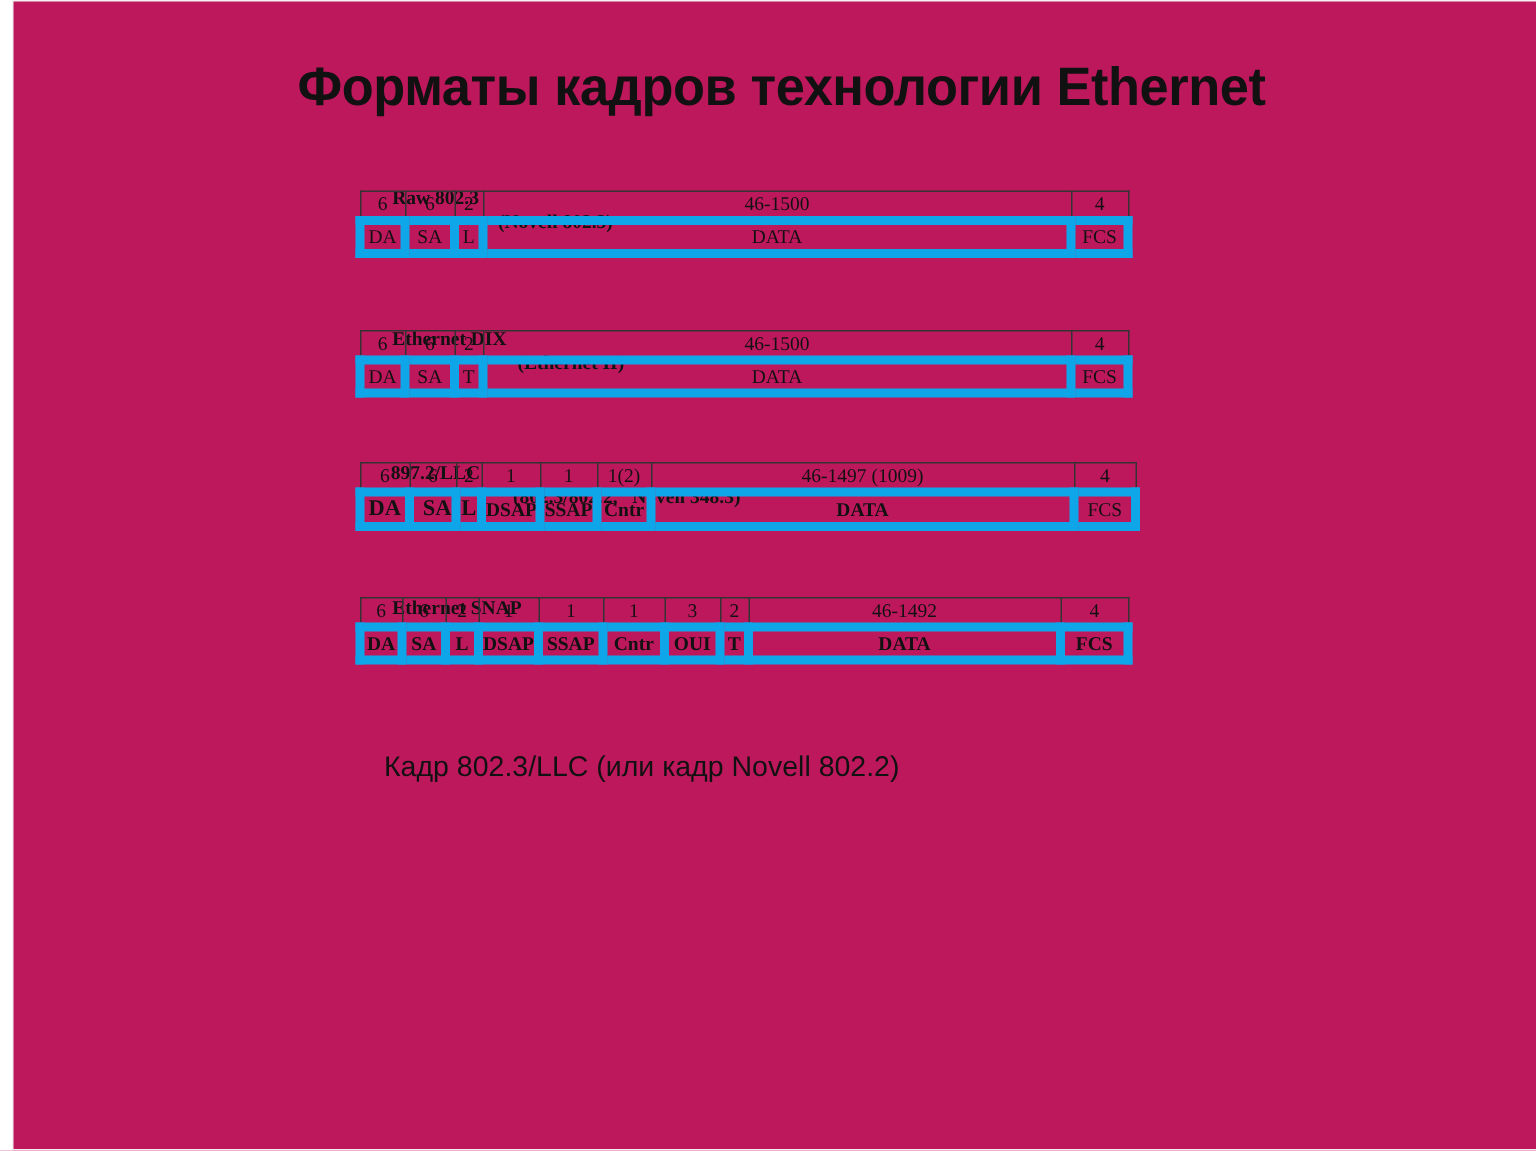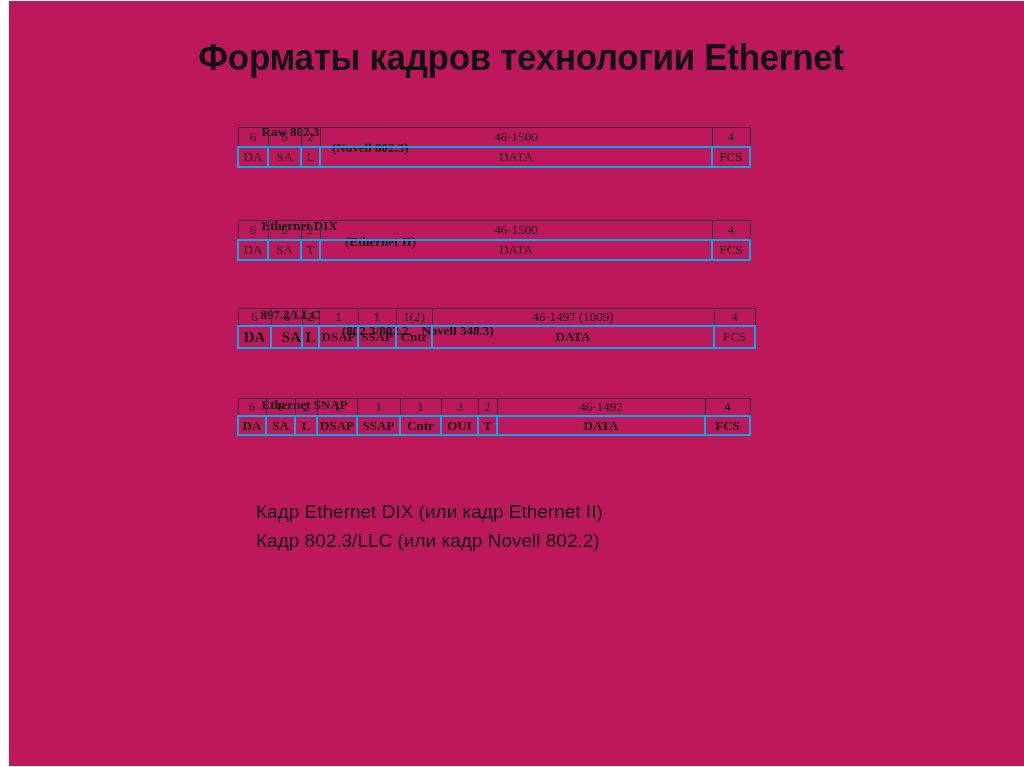--- a/index.html
+++ b/index.html
@@ -9,21 +9,21 @@
     position: absolute; left: 0; width: 1024px; top: 36px; text-align: center;
     font-family: "Liberation Sans", sans-serif; font-weight: bold; font-size: 36px;
     color: #111; letter-spacing: -0.3px; transform: scaleX(0.97);
   }
   .frame { position: absolute; font-family: "Liberation Serif", serif; color: #111; }
   .frame-label { position: absolute; font-weight: bold; font-size: 13px; white-space: pre; }
   .frame-label .alt { position: absolute; }
   table.ft { position: absolute; border-collapse: collapse; table-layout: fixed; }
   table.ft td { padding: 0; text-align: center; overflow: hidden; white-space: nowrap; }
   table.ft tr.sizes td { border: 1px solid #333; font-size: 13px; }
-  table.ft tr.fields td { border: 2px solid #0ea5e9; font-size: 13px; }
+  table.ft tr.fields td { border: 6px solid #0ea5e9; font-size: 13px; }
   .llc tr.sizes td { font-size: 11px; }
   .llc tr.fields td { font-size: 11px; }
   .llc tr.fields td.bigf { font-size: 15px; font-weight: bold; }
   .snap tr.sizes td { font-size: 11px; }
   .snap tr.fields td { font-size: 12px; font-weight: bold; }
   .list {
     position: absolute; left: 247px; top: 496px;
     font-family: "Liberation Sans", sans-serif; font-size: 19px; line-height: 29px; color: #111;
   }
   .list div { white-space: nowrap; }
@@ -180,17 +180,16 @@
         <td>OUI</td>
         <td>T</td>
         <td>DATA</td>
         <td>FCS</td>
       </tr>
     </tbody>
       </table>
   </div>
 
   <div class="list">
-    <div>Кадр Ethernet DIX (или кадр Ethernet II)</div>
     <div>Кадр 802.3/LLC (или кадр Novell 802.2)</div>
   </div>
 
 </div>
 
 </body></html>

